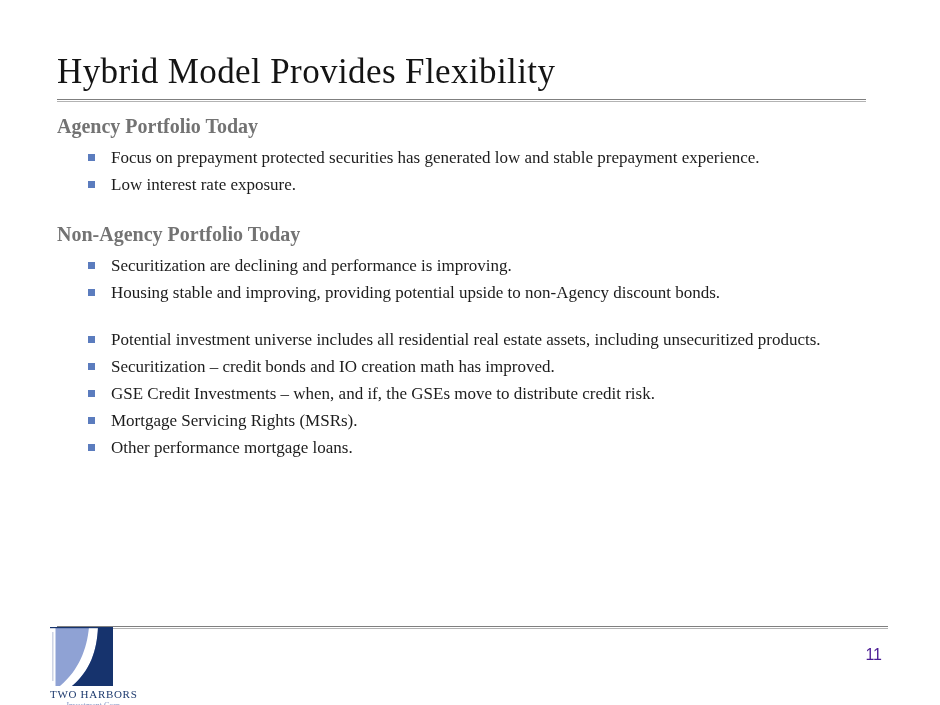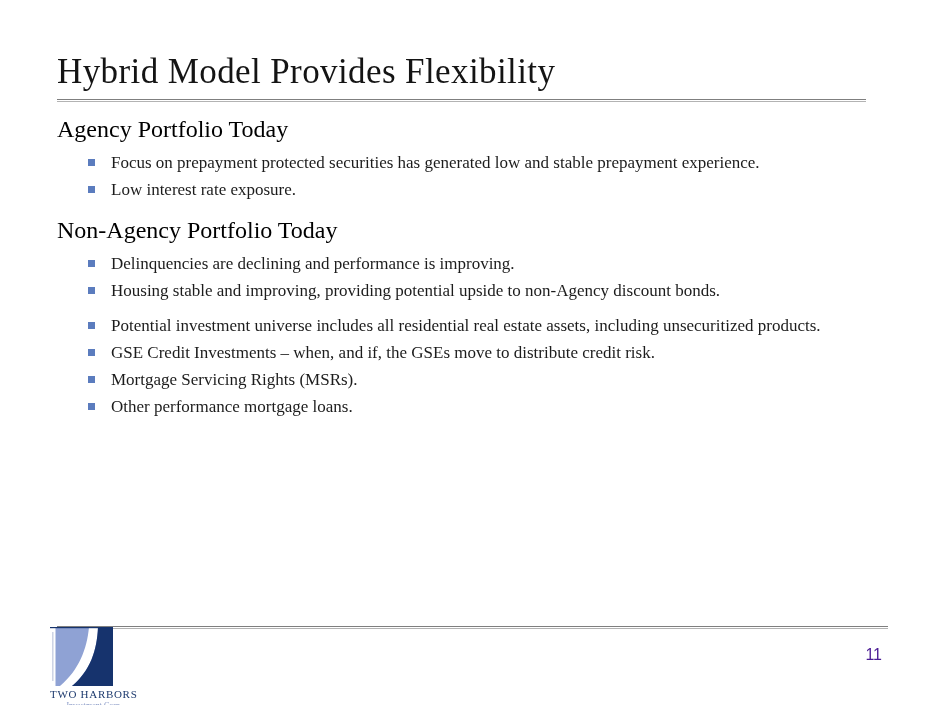--- a/index.html
+++ b/index.html
@@ -31,26 +31,26 @@
     margin: 0 0 7px 0;
     line-height: 1.15;
   }
   .rule {
     height: 1px;
     border-top: 1px solid #7f7f7f;
     border-bottom: 1px solid #b3b3b3;
     background: #ffffff;
     margin-right: 7px;
   }
-  .section { margin-top: 16px; }
+  .section { margin-top: 28px; }
   .section.first { margin-top: 12px; }
   .section-heading {
-    font-size: 24px;
-    font-weight: 400;
-    color: #000000;
+    font-size: 20px;
+    font-weight: 700;
+    color: #737373;
     margin: 0;
     line-height: 1.25;
   }
   .bullets { margin-top: 9px; }
   .bullet-row {
     display: flex;
     align-items: flex-start;
     padding-left: 31px;
     margin-bottom: 8px;
     font-size: 17px;
@@ -126,34 +126,38 @@
           <span class="bullet-text">Low interest rate exposure.</span>
         </div>
       </div>
     </div>
 
     <div class="section">
       <div class="section-heading">Non-Agency Portfolio Today</div>
       <div class="bullets">
         <div class="bullet-row">
           <span class="bullet-square"></span>
-          <span class="bullet-text">Delinquencies are declining and performance is improving.</span>
+          <span class="bullet-text">Securitization are declining and performance is improving.</span>
         </div>
         <div class="bullet-row">
           <span class="bullet-square"></span>
           <span class="bullet-text">Housing stable and improving, providing potential upside to non-Agency discount bonds.</span>
         </div>
       </div>
     </div>
 
     <div class="section">
       <div class="bullets">
         <div class="bullet-row">
           <span class="bullet-square"></span>
           <span class="bullet-text">Potential investment universe includes all residential real estate assets, including unsecuritized products.</span>
+        </div>
+        <div class="bullet-row">
+          <span class="bullet-square"></span>
+          <span class="bullet-text">Securitization – credit bonds and IO creation math has improved.</span>
         </div>
         <div class="bullet-row">
           <span class="bullet-square"></span>
           <span class="bullet-text">GSE Credit Investments – when, and if, the GSEs move to distribute credit risk.</span>
         </div>
         <div class="bullet-row">
           <span class="bullet-square"></span>
           <span class="bullet-text">Mortgage Servicing Rights (MSRs).</span>
         </div>
         <div class="bullet-row">

